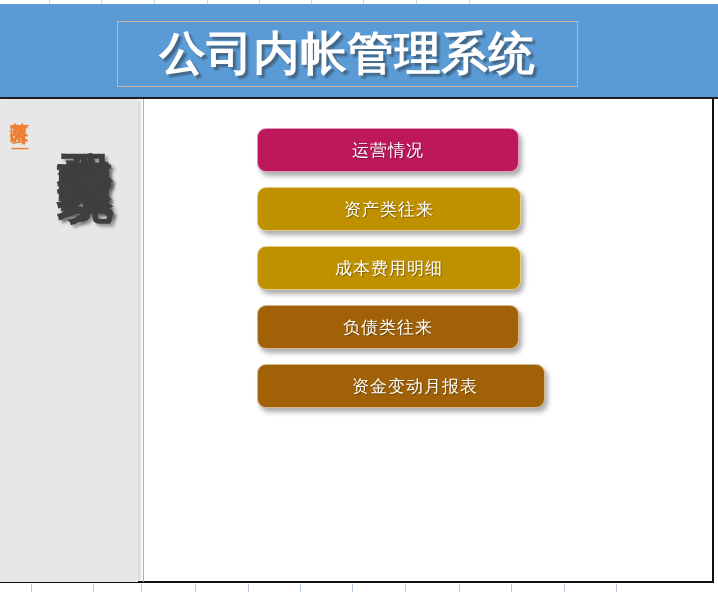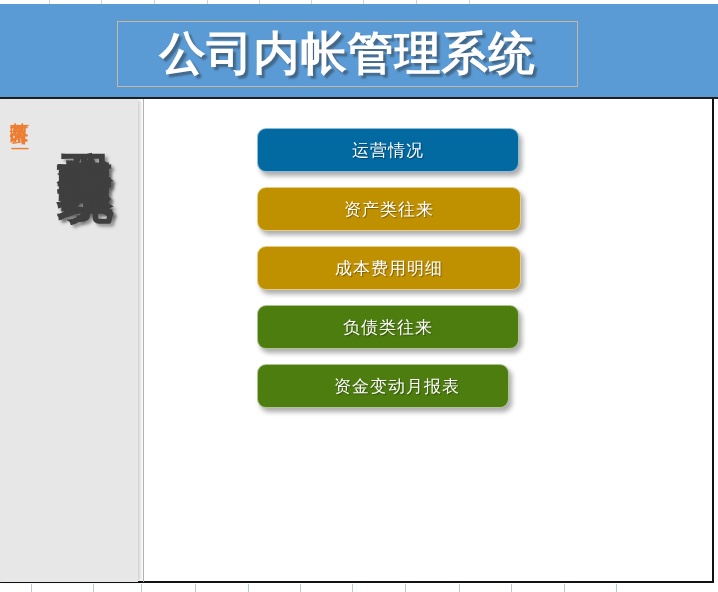--- a/index.html
+++ b/index.html
@@ -165,27 +165,27 @@
     letter-spacing: 1px;
     margin-bottom: 15px;
     box-shadow: 3px 4px 5px rgba(0,0,0,0.33);
     text-shadow: 1px 1px 1px rgba(0,0,0,0.35);
     cursor: pointer;
     user-select: none;
     white-space: nowrap;
     border: 1px solid rgba(255,255,255,0.55);
     box-sizing: border-box;
   }
-  .menu-btn.dark   { background: #0369a1; width: 262px; }
+  .menu-btn.dark   { background: #be185d; width: 262px; }
   .menu-btn.gold   { background: #bf9000; }
-  .menu-btn.green  { background: #4d7c0f; }
+  .menu-btn.green  { background: #a16207; }
 
   .menu-btn.w262 { width: 262px; }
   .menu-btn.w264 { width: 264px; }
-  .menu-btn.w266 { width: 252px; padding-left: 28px; }
+  .menu-btn.w266 { width: 288px; padding-left: 28px; }
 </style>
 </head>
 <body>
 
 <div id="app">
 
   <div class="sheet-strip-top" id="strip-top">
       <div class="grid-tick" style="left: 49px;"></div>
       <div class="grid-tick" style="left: 101px;"></div>
       <div class="grid-tick" style="left: 154px;"></div>

